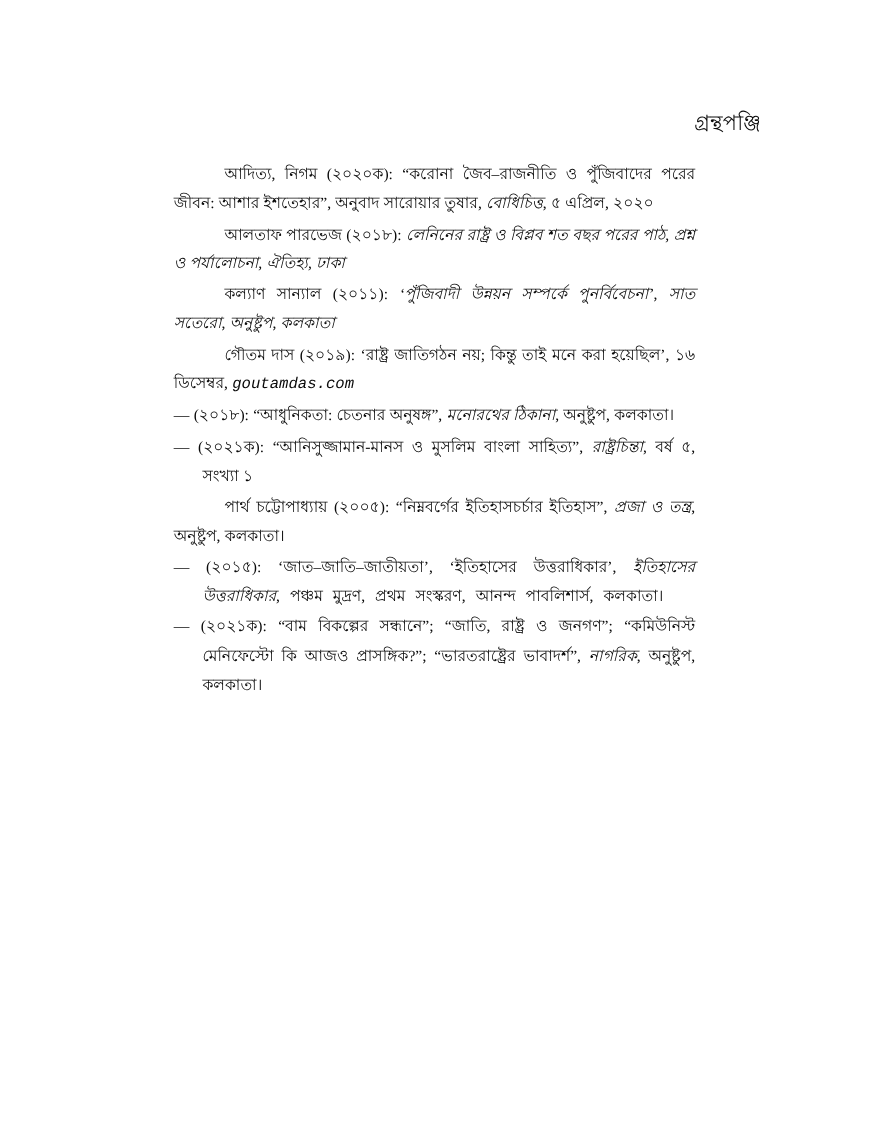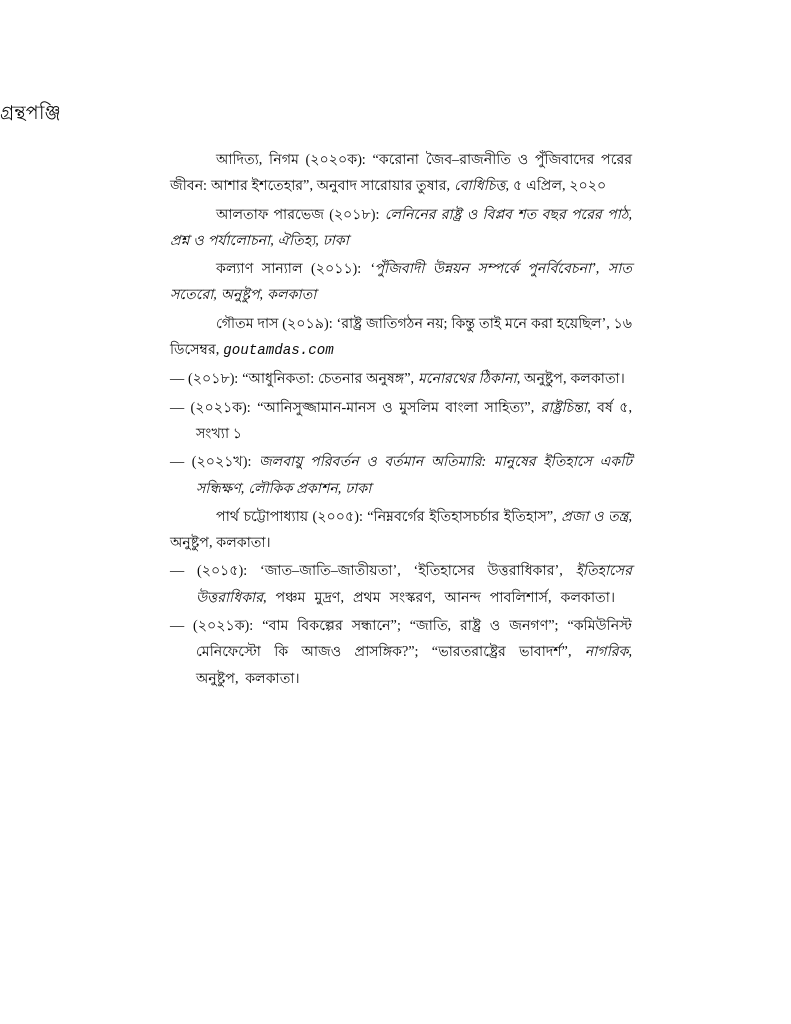--- a/index.html
+++ b/index.html
@@ -15,38 +15,38 @@
     margin: 0 auto;
     overflow: hidden;
     font-family: "Liberation Serif", "DejaVu Serif", serif;
     color: #0a0a0a;
   }
   .page-title {
     position: absolute;
     top: 88px;
     left: 0;
     width: 692px;
-    text-align: left;
+    text-align: right;
     font-size: 19px;
     line-height: 24px;
     font-weight: 400;
     letter-spacing: 0.2px;
   }
   .biblio {
     position: absolute;
     top: 146px;
     left: 158px;
     width: 474px;
   }
   .entry {
     font-size: 14.2px;
     line-height: 26.3px;
     text-align: justify;
     text-justify: inter-word;
-    margin: 0 0 0 12px;
+    margin: 0 0 0 0;
     word-spacing: 0.3px;
   }
   
   .entry.indent {
     text-indent: 46px;
     padding-left: 0;
     margin-bottom: 2px;
   }
   
   .entry.dash {
@@ -85,20 +85,19 @@
 
   <h1 class="page-title">গ্রন্থপঞ্জি</h1>
 
   <div class="biblio">
       <p class="entry indent"><span class="rm">আদিত্য, নিগম (২০২০ক): “করোনা জৈব–রাজনীতি ও পুঁজিবাদের পরের জীবন: আশার ইশতেহার”, অনুবাদ সারোয়ার তুষার, </span><span class="it">বোধিচিত্ত</span><span class="rm">, ৫ এপ্রিল, ২০২০</span></p>
       <p class="entry indent"><span class="rm">আলতাফ পারভেজ (২০১৮): </span><span class="it">লেনিনের রাষ্ট্র ও বিপ্লব শত বছর পরের পাঠ, প্রশ্ন ও পর্যালোচনা, ঐতিহ্য, ঢাকা</span></p>
       <p class="entry indent"><span class="rm">কল্যাণ সান্যাল (২০১১): </span><span class="it">‘পুঁজিবাদী উন্নয়ন সম্পর্কে পুনর্বিবেচনা’, সাত সতেরো, অনুষ্টুপ, কলকাতা</span></p>
       <p class="entry indent"><span class="rm">গৌতম দাস (২০১৯): ‘রাষ্ট্র জাতিগঠন নয়; কিন্তু তাই মনে করা হয়েছিল’, ১৬ ডিসেম্বর, </span><span class="latin">goutamdas.com</span></p>
       <p class="entry dash"><span class="dashmark">— </span><span class="rm">(২০১৮): “আধুনিকতা: চেতনার অনুষঙ্গ”, </span><span class="it">মনোরথের ঠিকানা</span><span class="rm">, অনুষ্টুপ, কলকাতা।</span></p>
       <p class="entry dash"><span class="dashmark">— </span><span class="rm">(২০২১ক): “আনিসুজ্জামান-মানস ও মুসলিম বাংলা সাহিত্য”, </span><span class="it">রাষ্ট্রচিন্তা</span><span class="rm">, বর্ষ ৫, সংখ্যা ১</span></p>
-      <p class="entry dash"><span class="dashmark">— </span><span class="rm">(২০২১খ): </span><span class="it">জলবায়ু পরিবর্তন ও বর্তমান অতিমারি: মানুষের ইতিহাসে একটি সন্ধিক্ষণ, লৌকিক প্রকাশন, ঢাকা</span></p>
       <p class="entry indent"><span class="rm">পার্থ চট্টোপাধ্যায় (২০০৫): “নিম্নবর্গের ইতিহাসচর্চার ইতিহাস”, </span><span class="it">প্রজা ও তন্ত্র</span><span class="rm">, অনুষ্টুপ, কলকাতা।</span></p>
       <p class="entry dash loose"><span class="dashmark">— </span><span class="rm">(২০১৫): ‘জাত–জাতি–জাতীয়তা’, ‘ইতিহাসের উত্তরাধিকার’, </span><span class="it">ইতিহাসের উত্তরাধিকার</span><span class="rm">, পঞ্চম মুদ্রণ, প্রথম সংস্করণ, আনন্দ পাবলিশার্স, কলকাতা।</span></p>
       <p class="entry dash loose2"><span class="dashmark">— </span><span class="rm">(২০২১ক): “বাম বিকল্পের সন্ধানে”; “জাতি, রাষ্ট্র ও জনগণ”; “কমিউনিস্ট মেনিফেস্টো কি আজও প্রাসঙ্গিক?”; “ভারতরাষ্ট্রের ভাবাদর্শ”, </span><span class="it">নাগরিক</span><span class="rm">, অনুষ্টুপ, কলকাতা।</span></p>
       <p class="entry gap-top" style="text-indent: 0px; padding-left: 0px;"></p>
     </div>
 
 </div>
 
 </body></html>

